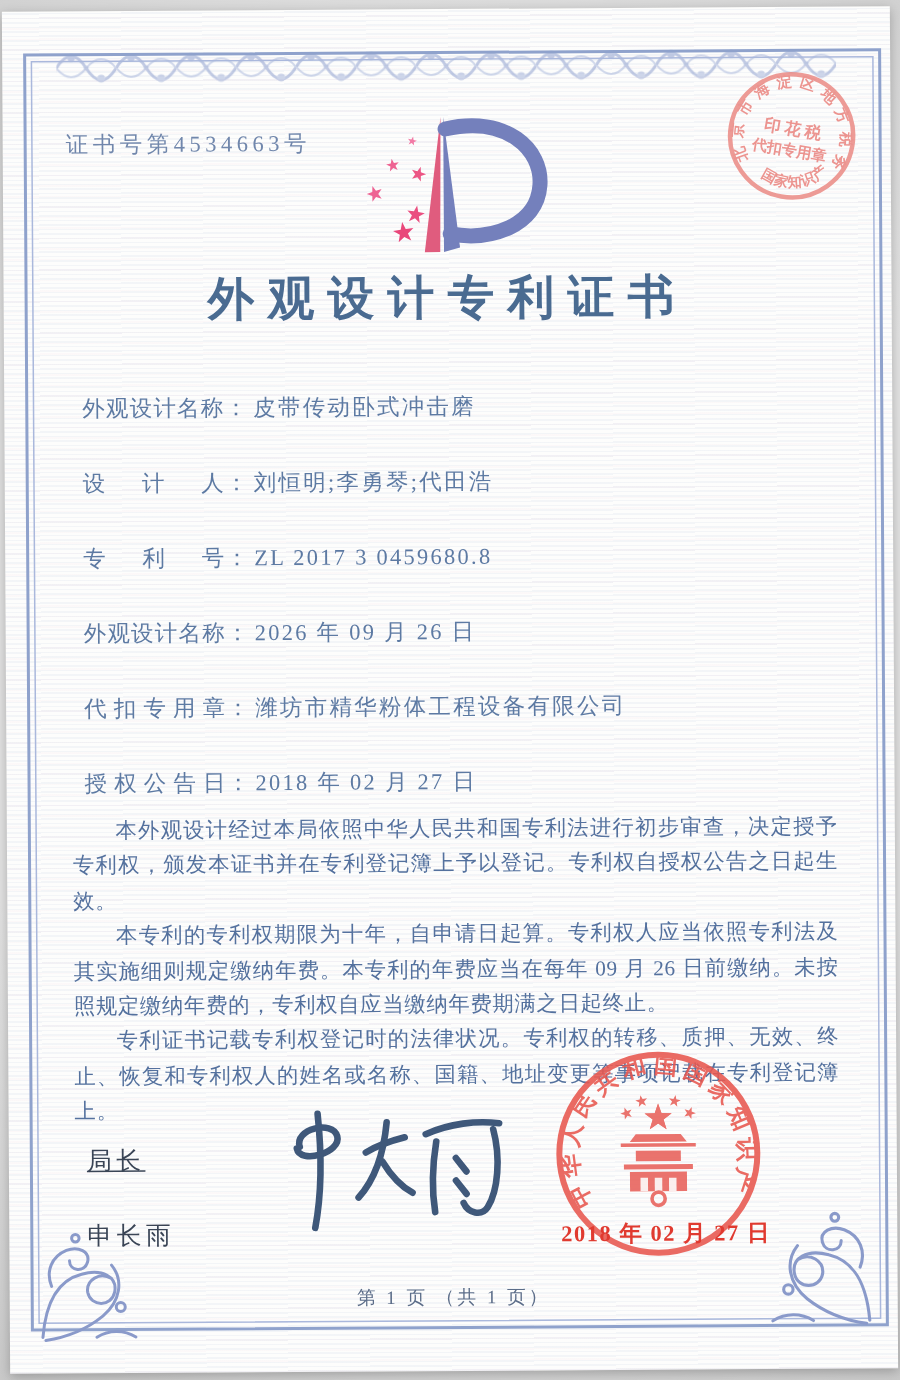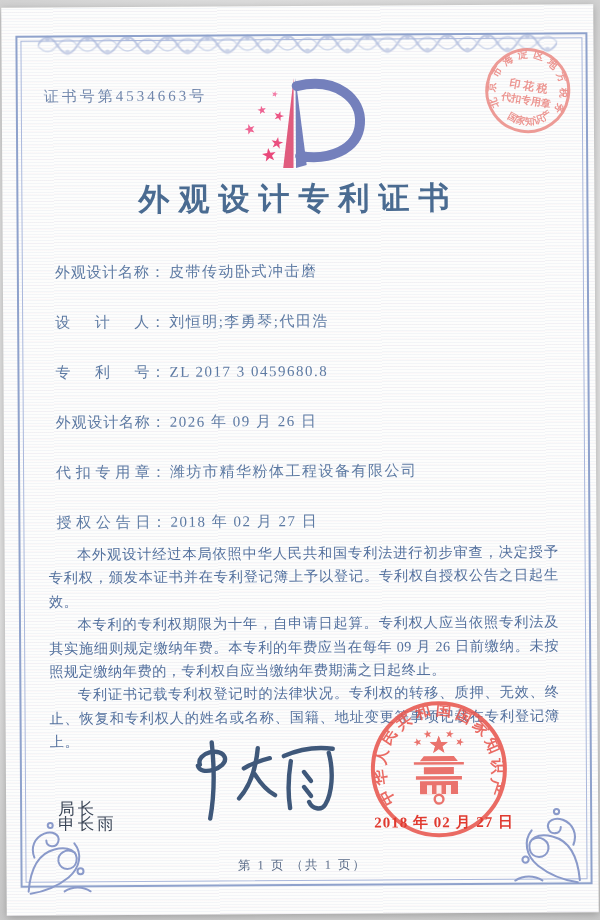--- a/index.html
+++ b/index.html
@@ -118,21 +118,21 @@
     <div class="abs field-row" style="top:506px;">
       <span class="flabel">授权公告日</span><span class="fcolon">：</span><span class="fvalue">2018 年 02 月 27 日</span>
     </div>
 
     <div class="abs body-text">
       <p>本外观设计经过本局依照中华人民共和国专利法进行初步审查，决定授予专利权，颁发本证书并在专利登记簿上予以登记。专利权自授权公告之日起生效。</p>
       <p>本专利的专利权期限为十年，自申请日起算。专利权人应当依照专利法及其实施细则规定缴纳年费。本专利的年费应当在每年 09 月 26 日前缴纳。未按照规定缴纳年费的，专利权自应当缴纳年费期满之日起终止。</p>
       <p>专利证书记载专利权登记时的法律状况。专利权的转移、质押、无效、终止、恢复和专利权人的姓名或名称、国籍、地址变更等事项记载在专利登记簿上。</p>
     </div>
 
-    <div class="abs signer" style="top:791px;">局长</div>
+    <div class="abs signer" style="top:756px;text-decoration:underline;">局长</div>
     <div class="abs signer" style="top:806px;">申长雨</div>
 
     <svg class="abs" style="left:170px;top:728px;" width="175" height="98" viewBox="0 0 175 98">
       <g stroke="#3f587a" stroke-width="4.4" fill="none" stroke-linecap="round" stroke-linejoin="round">
         <path d="M24,30 C20,18 46,12 49,23 C52,34 24,42 22,31"></path>
         <path d="M36,8 C38,28 39,58 34,84"></path>
         <path d="M68,34 C76,29 86,26 94,24"></path>
         <path d="M82,14 C80,34 74,52 63,64"></path>
         <path d="M79,40 C85,50 92,57 99,61"></path>
         <path d="M108,22 C124,15 142,13 157,15"></path>

